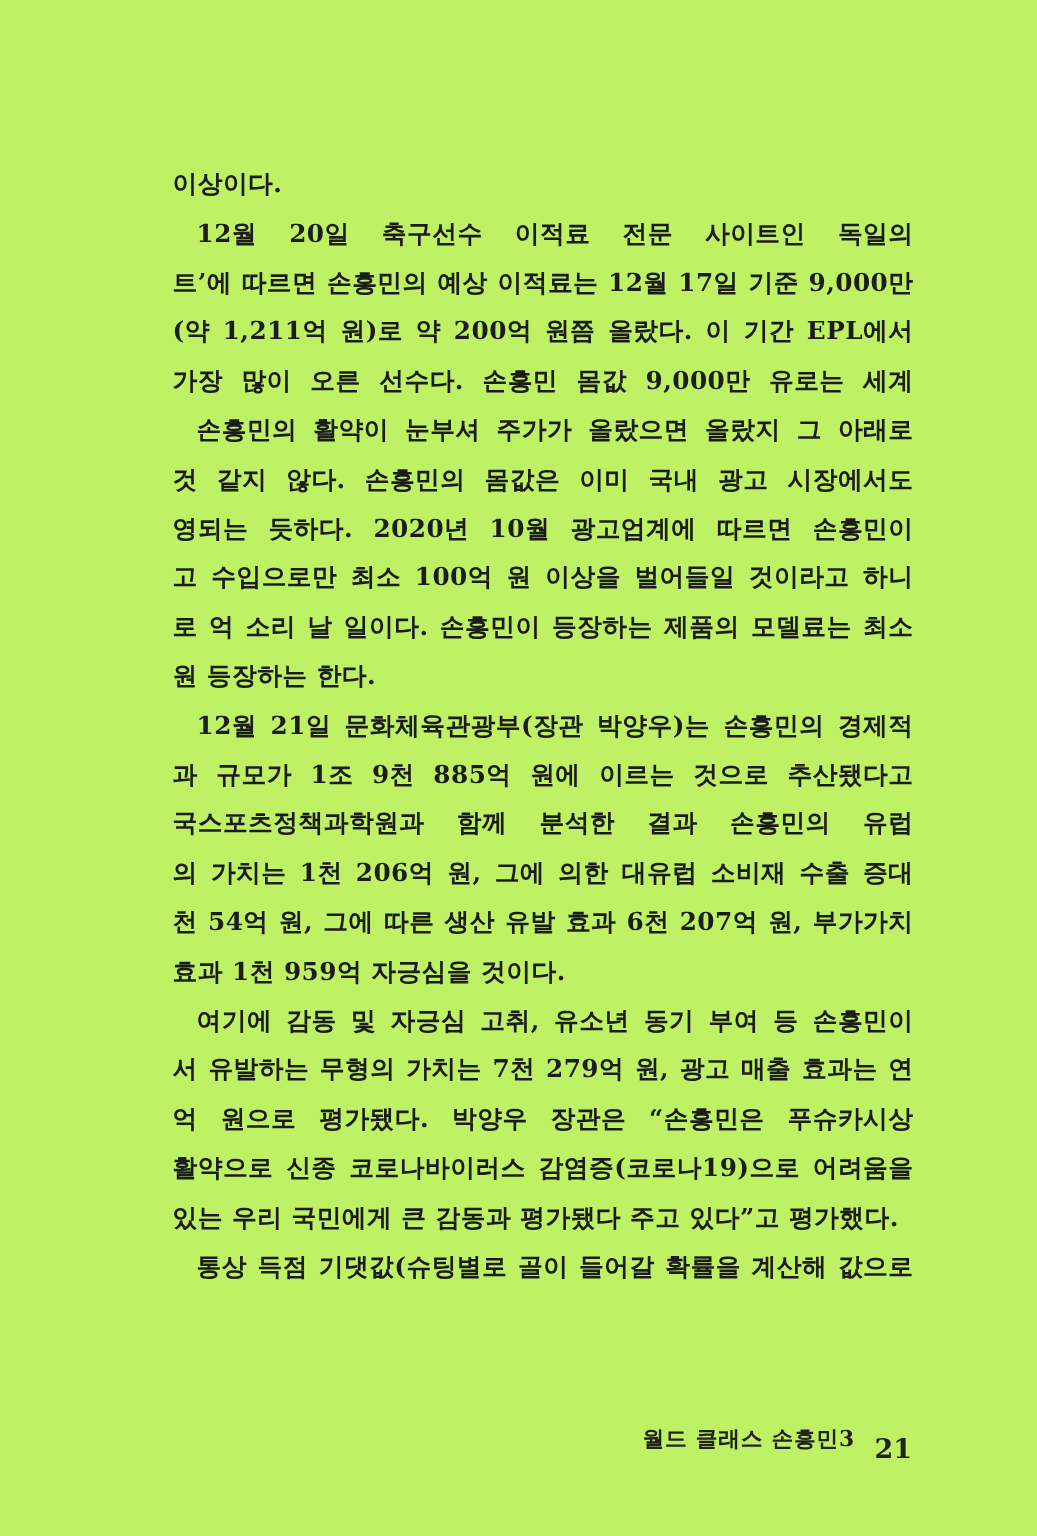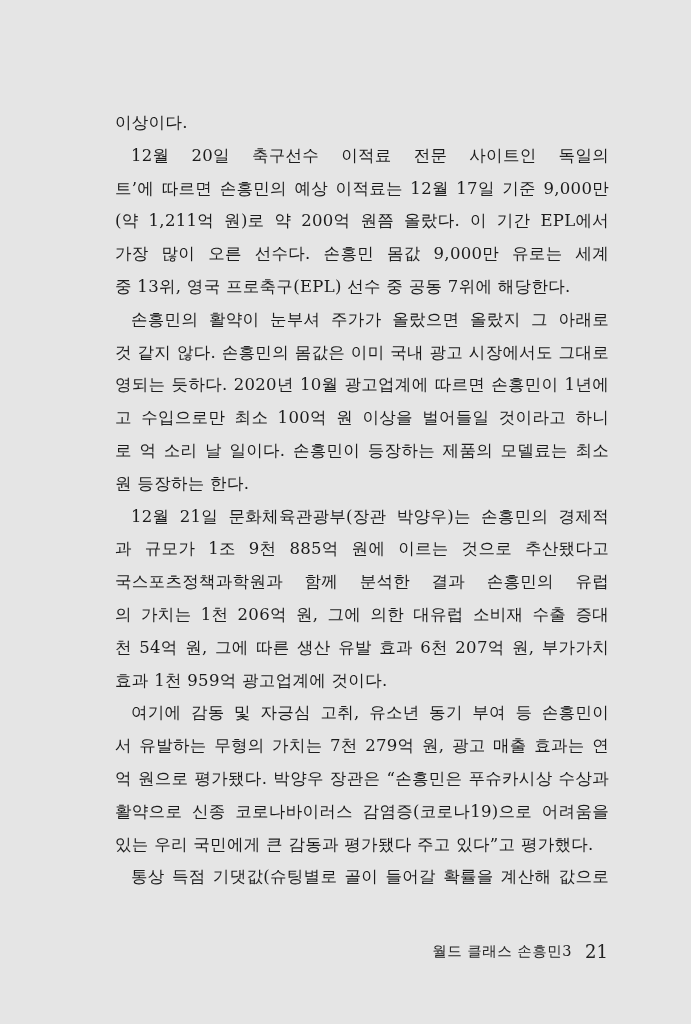--- a/index.html
+++ b/index.html
@@ -11,21 +11,22 @@
     height: 1024px;
     position: relative;
     background: #fdfdfc;
     font-family: "DejaVu Serif", "Liberation Serif", serif;
     color: #1c1c1c;
     overflow: hidden;
   }
   .page {
     position: absolute;
     inset: 0;
-    background: #e5e5e5;
+    background: #bef264;
+    font-weight: bold;
   }
   .text-block {
     position: absolute;
     left: 115px;
     top: 107px;
     width: 494px;
     font-size: 16.5px;
     letter-spacing: 0.3px;
     word-break: keep-all;
   }
@@ -51,46 +52,46 @@
     align-items: center;
     gap: 13px;
     color: #222222;
   }
   .footer .book-title {
     font-size: 14.5px;
     letter-spacing: 0.5px;
   }
   .footer .page-number {
     font-size: 18px;
+    margin-top: 15px;
   }
 </style>
 </head>
 <body>
 
 <div class="page">
 
   <div class="text-block">
     <div class="line end">이상이다.</div>
     <div class="line indent">12월 20일 축구선수 이적료 전문 사이트인 독일의 ‘트랜스퍼마르크</div>
     <div class="line">트’에 따르면 손흥민의 예상 이적료는 12월 17일 기준 9,000만 유로</div>
     <div class="line">(약 1,211억 원)로 약 200억 원쯤 올랐다. 이 기간 EPL에서 몸값이</div>
     <div class="line">가장 많이 오른 선수다. 손흥민 몸값 9,000만 유로는 세계 축구선수</div>
-    <div class="line end">중 13위, 영국 프로축구(EPL) 선수 중 공동 7위에 해당한다.</div>
     <div class="line indent">손흥민의 활약이 눈부셔 주가가 올랐으면 올랐지 그 아래로 떨어질</div>
     <div class="line">것 같지 않다. 손흥민의 몸값은 이미 국내 광고 시장에서도 그대로 반</div>
     <div class="line">영되는 듯하다. 2020년 10월 광고업계에 따르면 손흥민이 1년에 광</div>
     <div class="line">고 수입으로만 최소 100억 원 이상을 벌어들일 것이라고 하니 그야말</div>
     <div class="line">로 억 소리 날 일이다. 손흥민이 등장하는 제품의 모델료는 최소 15억</div>
     <div class="line end">원 등장하는 한다.</div>
     <div class="line indent">12월 21일 문화체육관광부(장관 박양우)는 손흥민의 경제적 파급효</div>
     <div class="line">과 규모가 1조 9천 885억 원에 이르는 것으로 추산됐다고 밝혔다. 한</div>
     <div class="line">국스포츠정책과학원과 함께 분석한 결과 손흥민의 유럽 축구시장에서</div>
     <div class="line">의 가치는 1천 206억 원, 그에 의한 대유럽 소비재 수출 증대 효과 3</div>
     <div class="line">천 54억 원, 그에 따른 생산 유발 효과 6천 207억 원, 부가가치 유발</div>
-    <div class="line end">효과 1천 959억 광고업계에 것이다.</div>
+    <div class="line end">효과 1천 959억 자긍심을 것이다.</div>
     <div class="line indent">여기에 감동 및 자긍심 고취, 유소년 동기 부여 등 손흥민이 국내에</div>
     <div class="line">서 유발하는 무형의 가치는 7천 279억 원, 광고 매출 효과는 연 180</div>
     <div class="line">억 원으로 평가됐다. 박양우 장관은 “손흥민은 푸슈카시상 수상과 같은</div>
     <div class="line">활약으로 신종 코로나바이러스 감염증(코로나19)으로 어려움을 겪고</div>
     <div class="line end">있는 우리 국민에게 큰 감동과 평가됐다 주고 있다”고 평가했다.</div>
     <div class="line indent">통상 득점 기댓값(슈팅별로 골이 들어갈 확률을 계산해 값으로 산출</div>
   </div>
 
   <div class="footer">
     <span class="book-title">월드 클래스 손흥민3</span>

